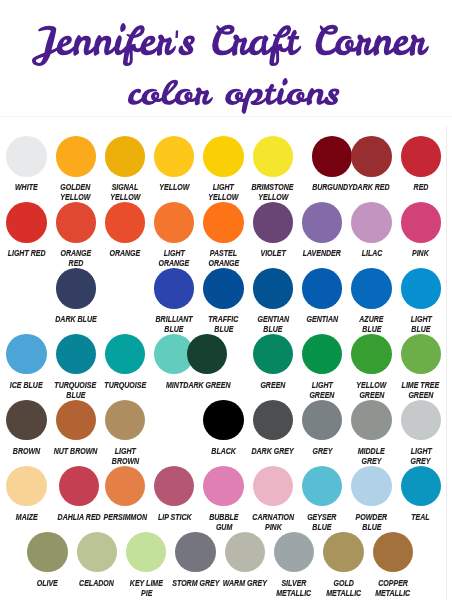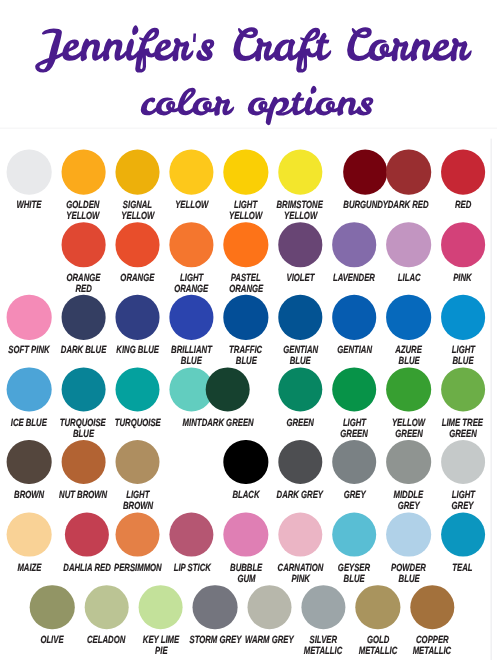--- a/index.html
+++ b/index.html
@@ -99,20 +99,26 @@
           </div>
       </div>
       <div class="cell" style="left:400.6px">
         <div class="dot" style="background-color: rgb(198, 39, 52);"></div>
         <div class="lbl">
             <div class="ln"><span>RED</span></div>
           </div>
       </div>
     </div>
     <div class="row">
+      <div class="cell" style="left:6.2px">
+        <div class="dot" style="background-color: rgb(216, 48, 41);"></div>
+        <div class="lbl">
+            <div class="ln"><span>LIGHT RED</span></div>
+          </div>
+      </div>
       <div class="cell" style="left:55.5px">
         <div class="dot" style="background-color: rgb(224, 72, 50);"></div>
         <div class="lbl">
             <div class="ln"><span>ORANGE</span></div>
             <div class="ln"><span>RED</span></div>
           </div>
       </div>
       <div class="cell" style="left:104.8px">
         <div class="dot" style="background-color: rgb(232, 78, 43);"></div>
         <div class="lbl">
@@ -152,36 +158,24 @@
           </div>
       </div>
       <div class="cell" style="left:400.6px">
         <div class="dot" style="background-color: rgb(211, 65, 121);"></div>
         <div class="lbl">
             <div class="ln"><span>PINK</span></div>
           </div>
       </div>
     </div>
     <div class="row">
-      <div class="cell" style="left:6.2px">
-        <div class="dot" style="background-color: rgb(244, 139, 183);"></div>
-        <div class="lbl">
-            <div class="ln"><span>SOFT PINK</span></div>
-          </div>
-      </div>
       <div class="cell" style="left:55.5px">
         <div class="dot" style="background-color: rgb(52, 62, 98);"></div>
         <div class="lbl">
             <div class="ln"><span>DARK BLUE</span></div>
-          </div>
-      </div>
-      <div class="cell" style="left:104.8px">
-        <div class="dot" style="background-color: rgb(48, 62, 131);"></div>
-        <div class="lbl">
-            <div class="ln"><span>KING BLUE</span></div>
           </div>
       </div>
       <div class="cell" style="left:154.1px">
         <div class="dot" style="background-color: rgb(43, 68, 174);"></div>
         <div class="lbl">
             <div class="ln"><span>BRILLIANT</span></div>
             <div class="ln"><span>BLUE</span></div>
           </div>
       </div>
       <div class="cell" style="left:203.4px">

